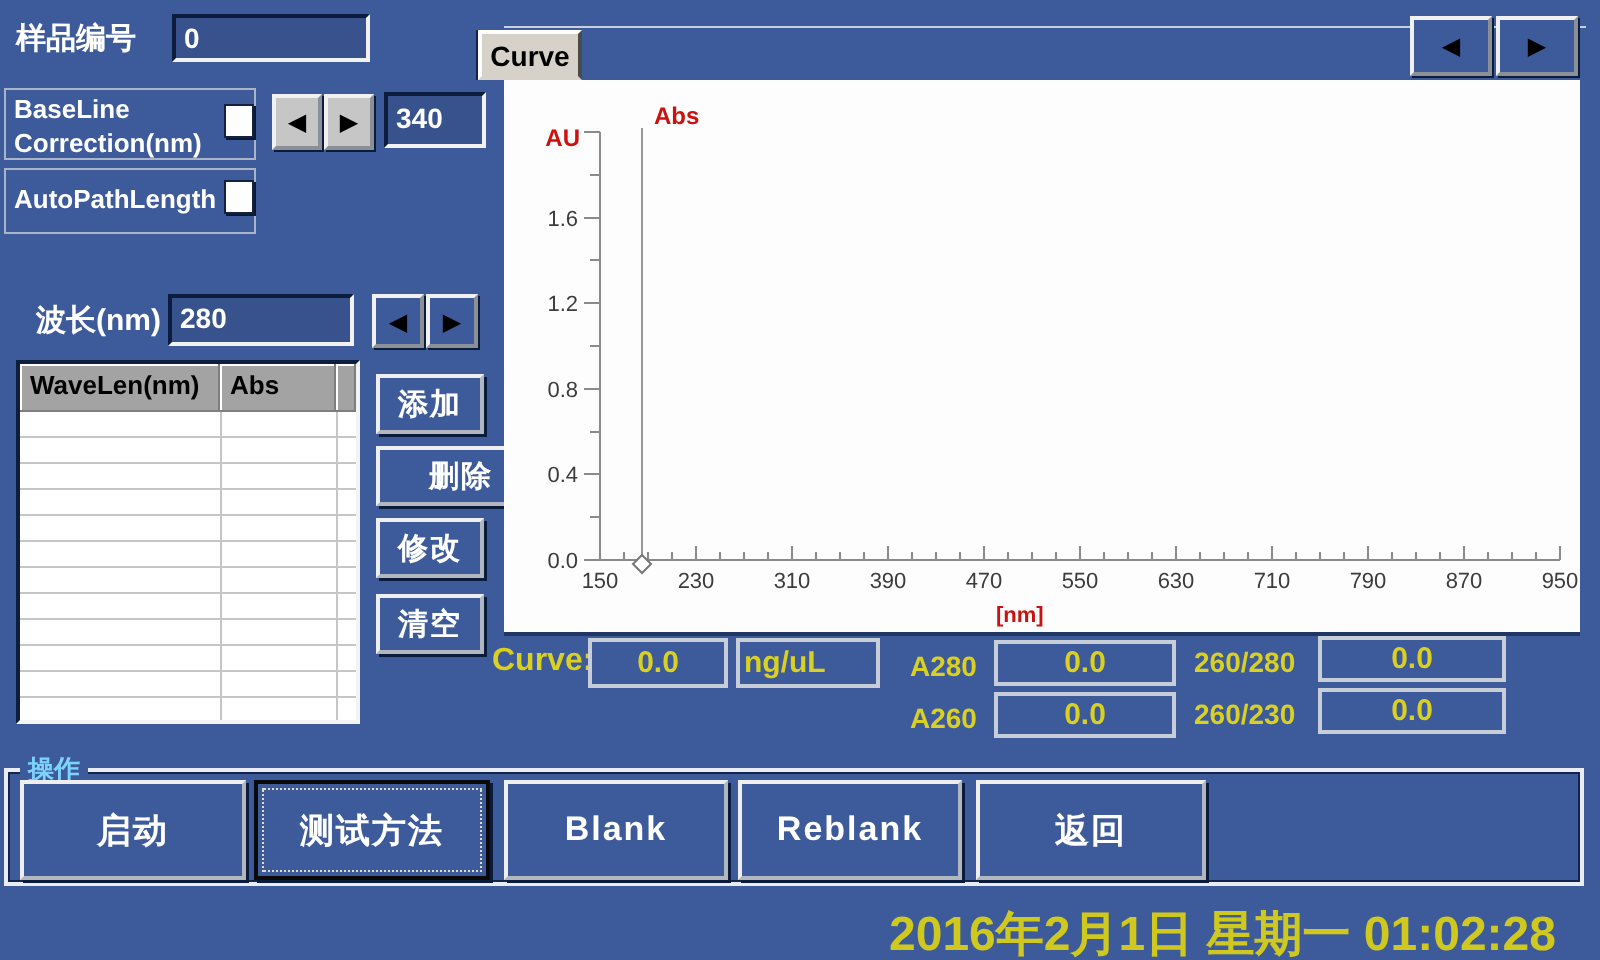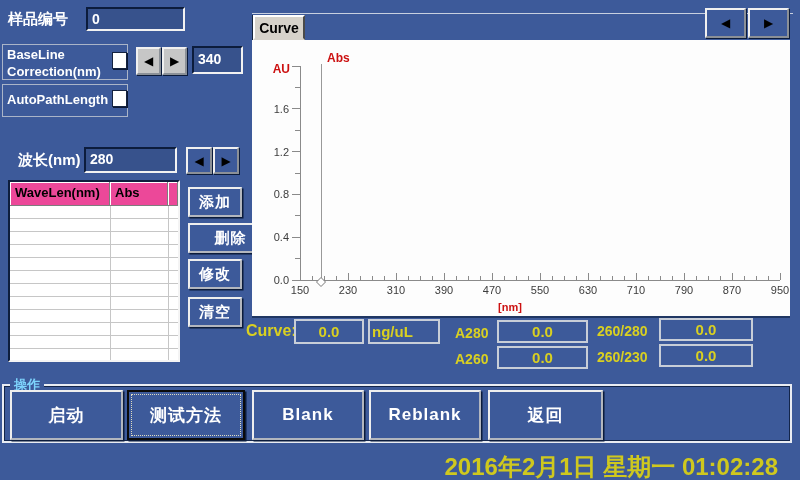--- a/index.html
+++ b/index.html
@@ -56,37 +56,37 @@
   }
 
   
   .data-table {
     left:8px; top:180px; width:172px; height:182px;
     background:#ffffff;
     border:2px solid; border-color:#0e1e3e #f4f4f4 #f4f4f4 #0e1e3e;
   }
   .tbl-header { display:flex; height:24px; }
   .tbl-header .hcell {
-    background:#ec4899; color:#000; font-weight:bold; font-size:13px;
+    background:#a3a3a3; color:#000; font-weight:bold; font-size:13px;
     line-height:22px; padding-left:5px;
     border-right:1px solid #7e7e7e; border-bottom:1px solid #7e7e7e;
     box-shadow:inset 1px 1px 0 #ffffff;
     overflow:hidden; white-space:nowrap;
   }
   .hc1 { width:100px; } .hc2 { width:58px; } .hc3 { flex:1; padding-left:0; }
   .tbl-body {
     position:relative; height:154px;
     background:repeating-linear-gradient(to bottom,#ffffff 0 12px,#c6c6c6 12px 13px);
   }
   .vline { position:absolute; top:0; bottom:0; width:1px; background:#c6c6c6; }
 
   
   .tabstrip { left:252px; top:13px; width:541px; height:27px; border-top:1px solid #c8d0e0; }
   .tab {
-    left:253px; top:15px; width:52px; height:25px;
+    left:239px; top:15px; width:52px; height:25px;
     background:#d6d2ca; color:#000; font-weight:bold; font-size:14px;
     border:2px solid; border-color:#ffffff #4a4a4a #d6d2ca #ffffff;
     box-shadow:-1px 0 0 #15253f;
     display:flex; align-items:center; justify-content:center;
   }
   .chart-panel { left:252px; top:40px; width:538px; height:276px; background:#fdfdfd;
     box-shadow:0 2px 0 #203763; }
 
   
   .ylabel { color:#d9d021; font-weight:bold; }

